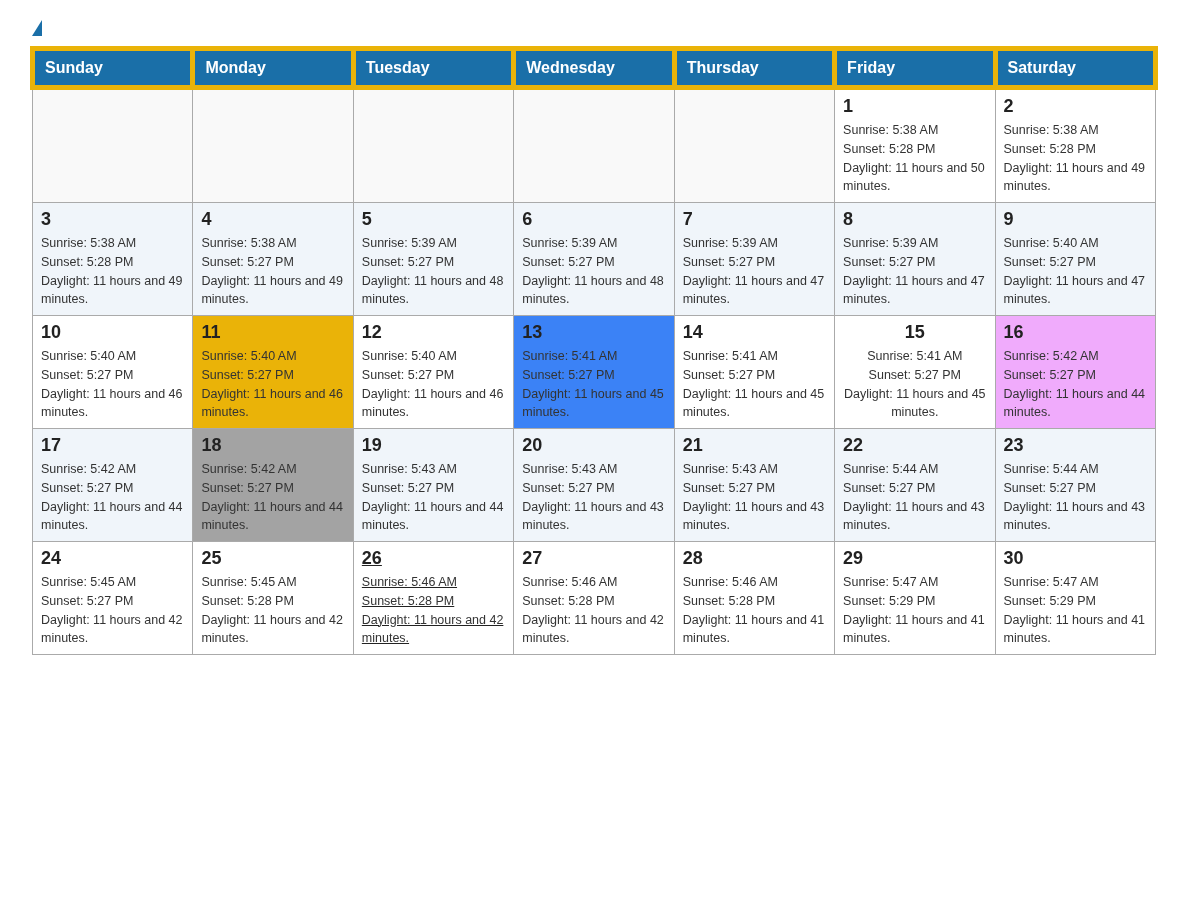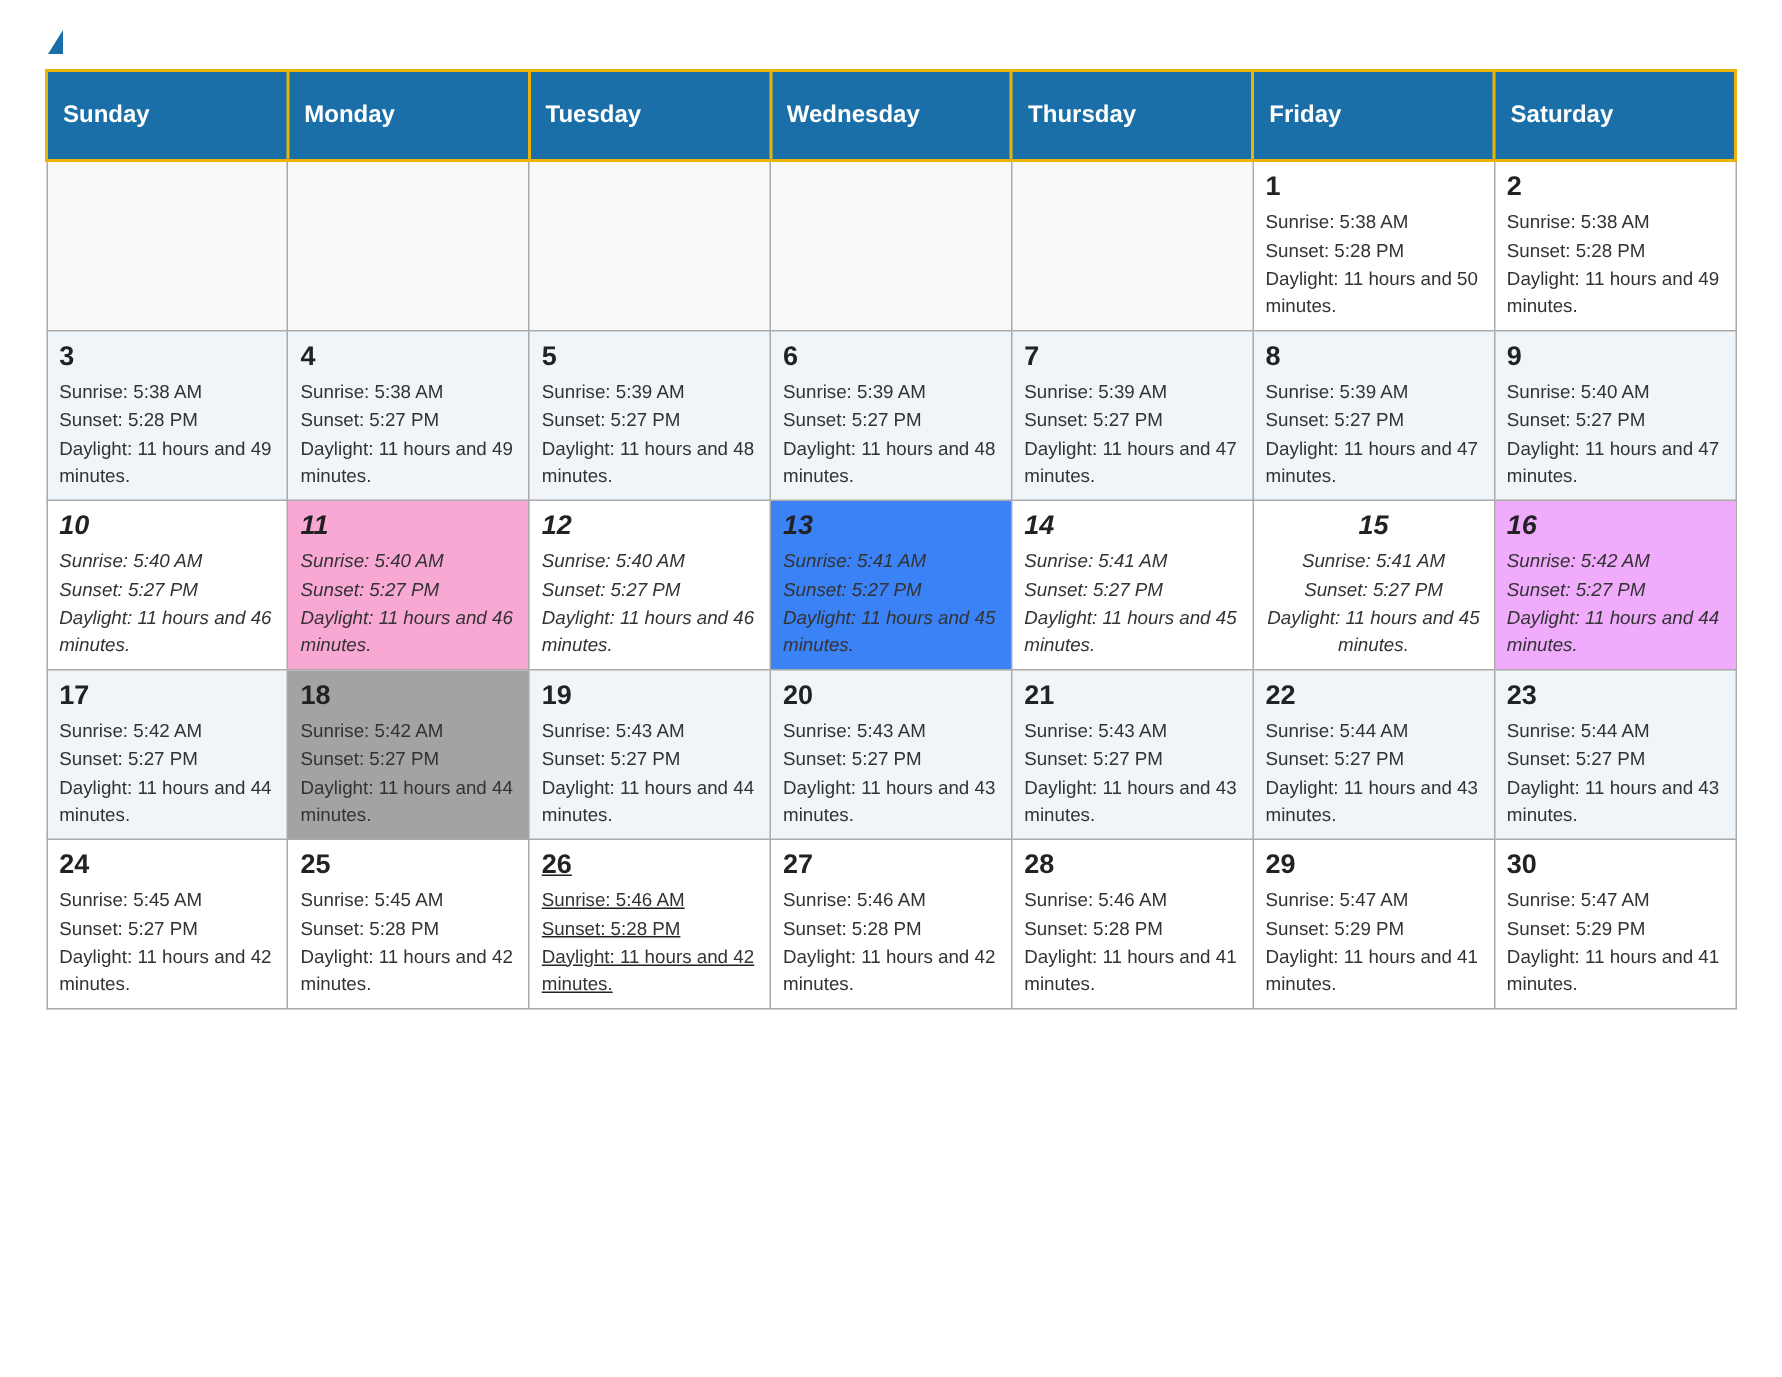--- a/index.html
+++ b/index.html
@@ -59,23 +59,23 @@
     .calendar {
       width: 100%;
       border-collapse: collapse;
       margin-top: 10px;
     }
     .calendar th {
       background-color: #1a6fa8;
       color: #fff;
       font-size: 16px;
       font-weight: bold;
-      padding: 20px 10px;
+      padding: 8px 10px;
       text-align: left;
-      border: 2px solid #eab308;
+      border: 5px solid #eab308;
     }
     .calendar td {
       border: 1px solid #aaa;
       vertical-align: top;
       padding: 6px 8px;
       width: 14.28%;
       min-height: 100px;
       font-size: 13px;
       color: #222;
     }
@@ -172,26 +172,26 @@
         </td>
         <td style="background: rgb(240, 245, 250);">
           <span class="day-number">8</span>
           <div class="day-info">Sunrise: 5:39 AM<br>Sunset: 5:27 PM<br>Daylight: 11 hours and 47 minutes.</div>
         </td>
         <td style="background: rgb(240, 245, 250);">
           <span class="day-number">9</span>
           <div class="day-info">Sunrise: 5:40 AM<br>Sunset: 5:27 PM<br>Daylight: 11 hours and 47 minutes.</div>
         </td>
       </tr>
-      <tr style="background: rgb(255, 255, 255); font-style: italic;">
+      <tr style="background: rgb(255, 255, 255);">
         <td style="background: rgb(255, 255, 255);">
           <span class="day-number">10</span>
           <div class="day-info">Sunrise: 5:40 AM<br>Sunset: 5:27 PM<br>Daylight: 11 hours and 46 minutes.</div>
         </td>
-        <td style="background: #f9a8d4; margin-top: 28px;">
+        <td style="background: #eab308; margin-top: 28px;">
           <span class="day-number">11</span>
           <div class="day-info">Sunrise: 5:40 AM<br>Sunset: 5:27 PM<br>Daylight: 11 hours and 46 minutes.</div>
         </td>
         <td style="background: rgb(255, 255, 255);">
           <span class="day-number">12</span>
           <div class="day-info">Sunrise: 5:40 AM<br>Sunset: 5:27 PM<br>Daylight: 11 hours and 46 minutes.</div>
         </td>
         <td style="background: #3b82f6;">
           <span class="day-number">13</span>
           <div class="day-info">Sunrise: 5:41 AM<br>Sunset: 5:27 PM<br>Daylight: 11 hours and 45 minutes.</div>

